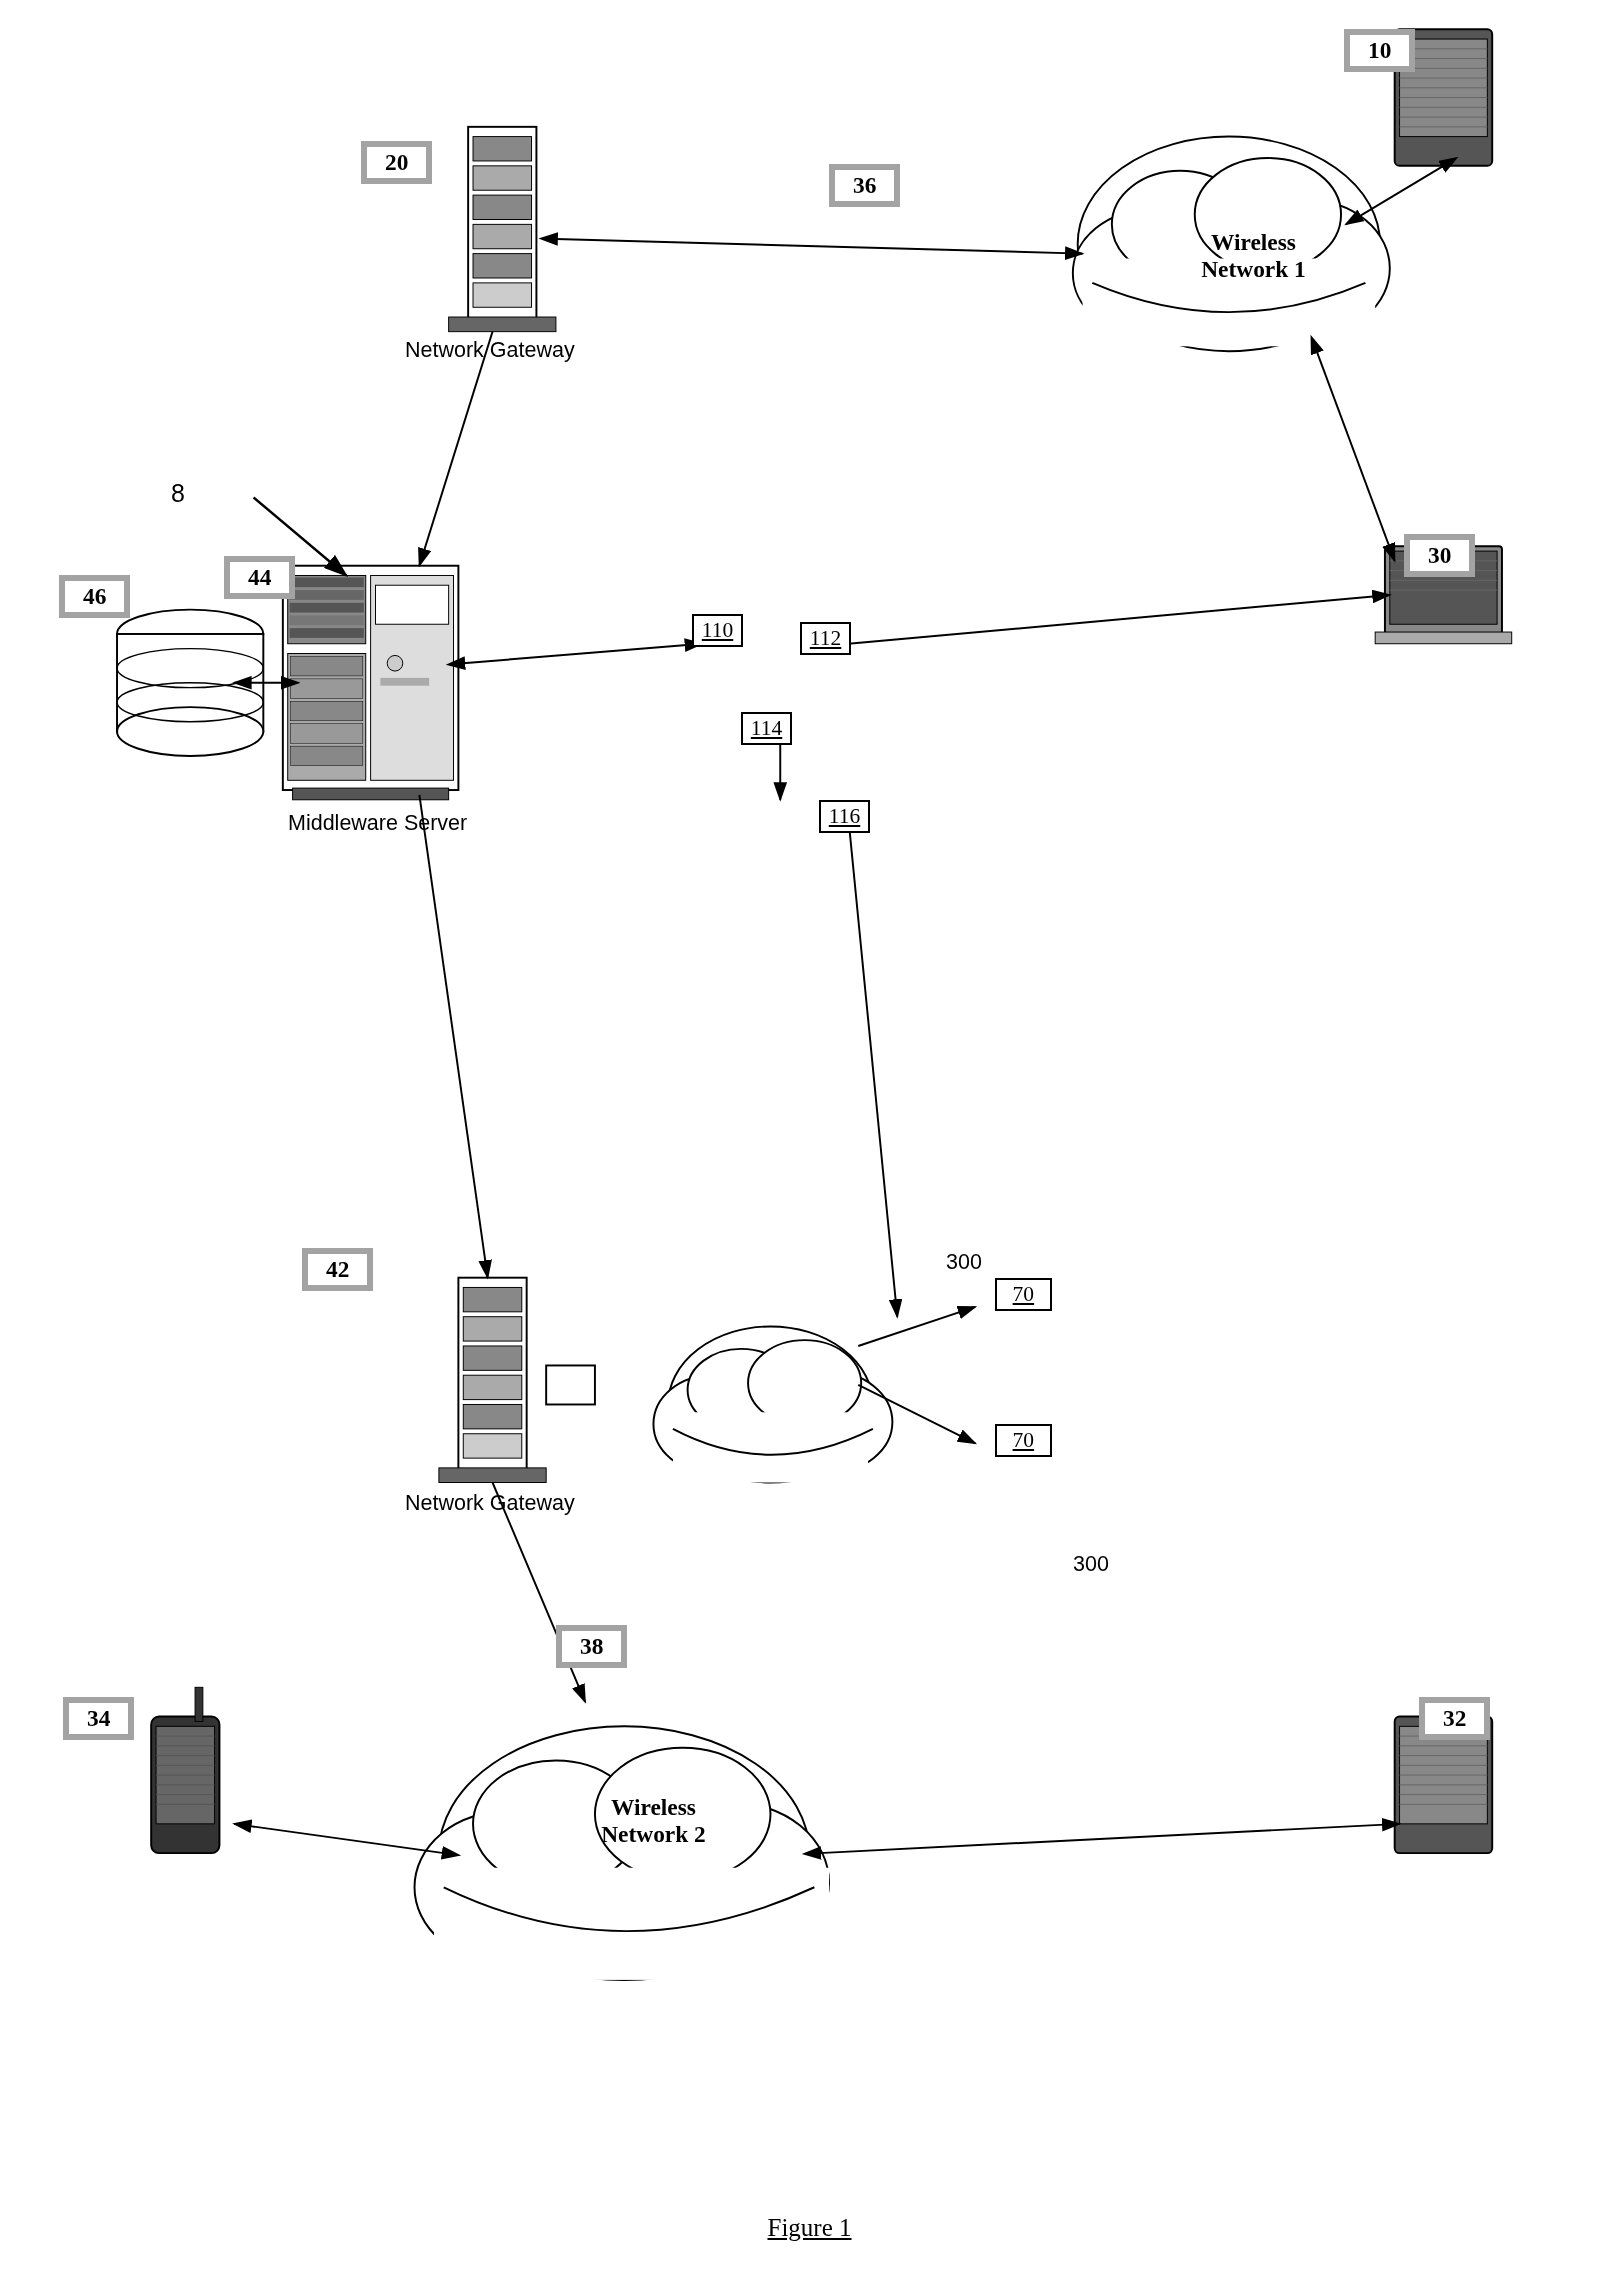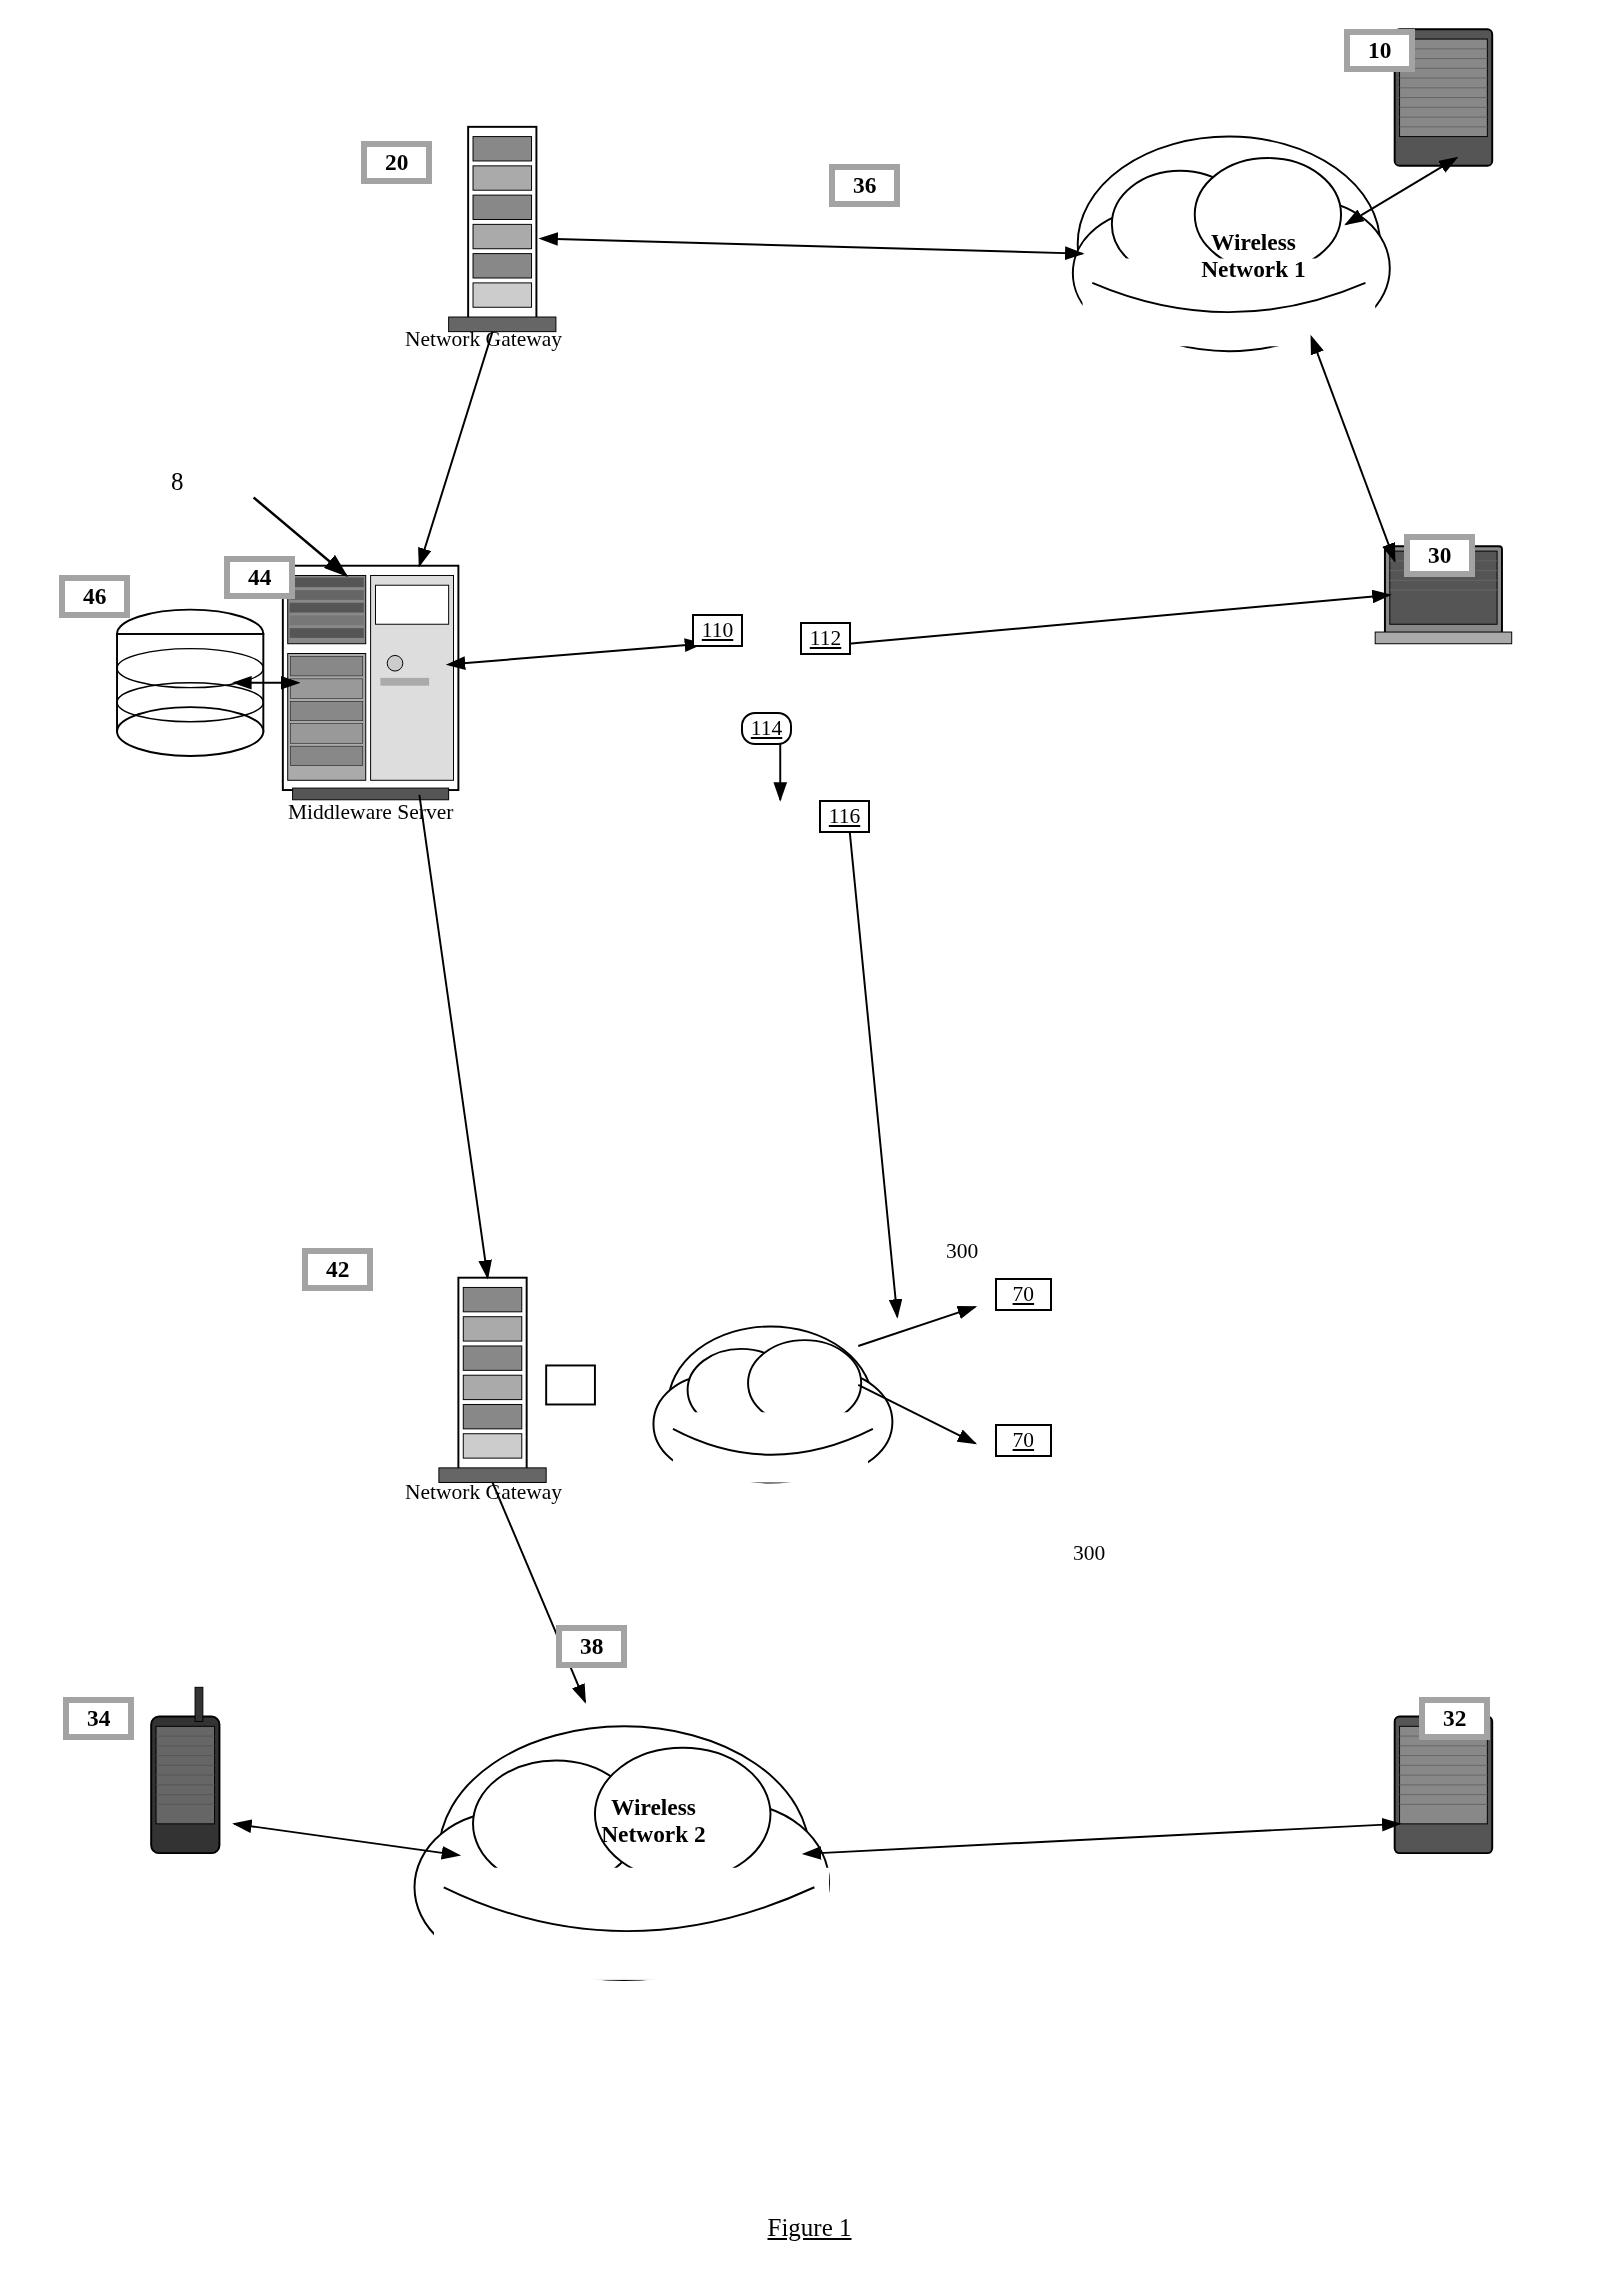--- a/index.html
+++ b/index.html
@@ -18,22 +18,23 @@
     }
     svg.main-svg {
       position: absolute;
       top: 0; left: 0;
       width: 1619px;
       height: 2294px;
     }
     .label {
       position: absolute;
       font-size: 21.5px;
-      font-family: Liberation Serif, serif;
+      font-family: Liberation Sans, sans-serif;
       text-align: left;
+      margin-top: 11px;
     }
     .boxed-label {
       position: absolute;
       border: 6px solid #a3a3a3;
       padding: 2px 18px;
       font-size: 23.4px;
       font-weight: bold;
       font-family: 'Times New Roman', Times, serif;
       background: #fff;
     }
@@ -277,21 +278,21 @@
   <div class="boxed-label" style="left:224px; top:556px;">44</div>
 
   <div class="boxed-label" style="left:59px; top:575px;">46</div>
 
   <div class="boxed-label" style="left:1404px; top:534px;">30</div>
 
   <div class="underlined-label" style="left:692px; top:614px;">110</div>
 
   <div class="underlined-label" style="left:800px; top:614px;margin-top:8px;">112</div>
 
-  <div class="underlined-label" style="left:741px; top:712px;border-radius:14px;">114</div>
+  <div class="underlined-label" style="left:741px; top:712px;">114</div>
 
   <div class="underlined-label" style="left:819px; top:800px;">116</div>
 
   <div class="boxed-label" style="left:302px; top:1248px;">42</div>
 
   <div class="boxed-label" style="left:556px; top:1609px;margin-top:16px;">38</div>
 
   <div class="boxed-label" style="left:63px; top:1697px;">34</div>
 
   <div class="boxed-label" style="left:1419px; top:1697px;">32</div>

